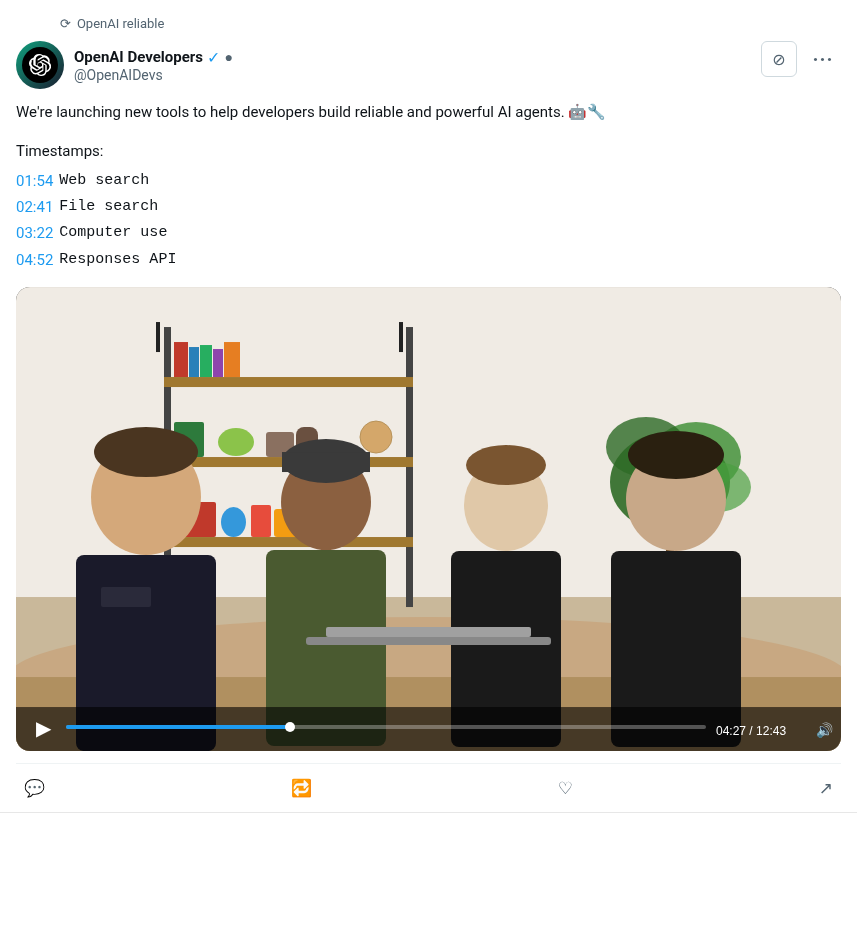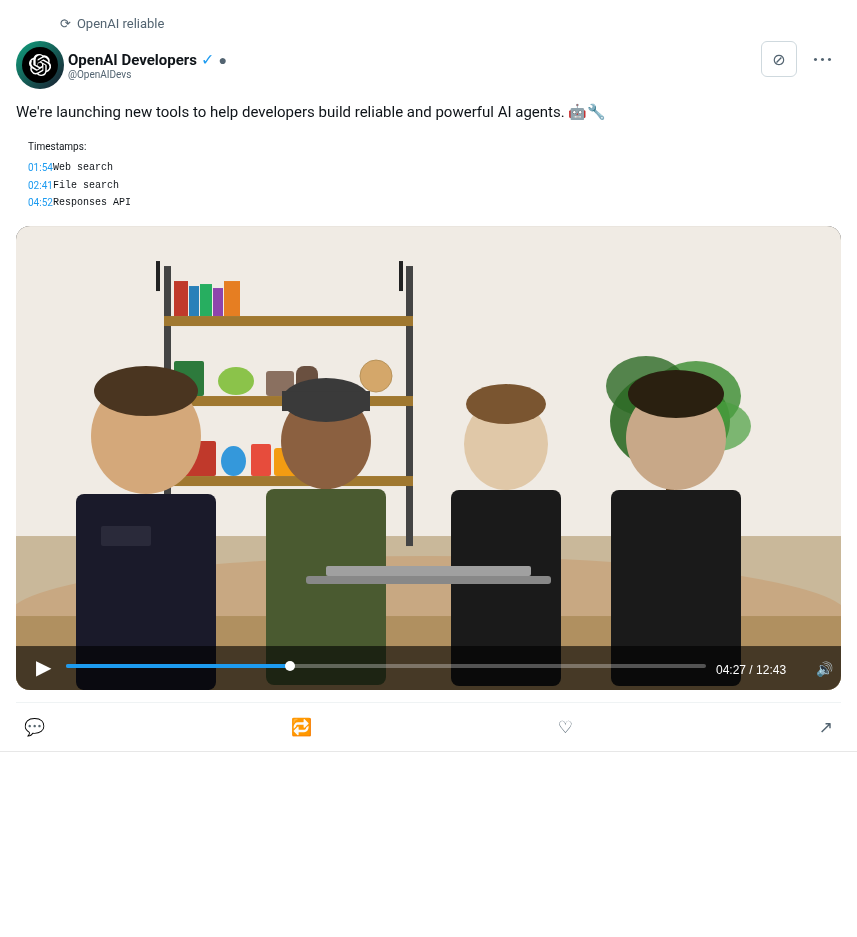--- a/index.html
+++ b/index.html
@@ -38,21 +38,21 @@
     .header {
       display: flex;
       align-items: flex-start;
       justify-content: space-between;
       margin-bottom: 12px;
     }
 
     .header-left {
       display: flex;
       align-items: center;
-      gap: 4px;
+      gap: 10px;
     }
 
     .avatar {
       width: 48px;
       height: 48px;
       border-radius: 50%;
       background: linear-gradient(135deg, #10a37f 0%, #1a1a2e 100%);
       display: flex;
       align-items: center;
       justify-content: center;
@@ -81,21 +81,21 @@
       color: #1d9bf0;
       font-size: 16px;
     }
 
     .grey-badge {
       color: #536471;
       font-size: 14px;
     }
 
     .username {
-      font-size: 10px;
+      font-size: 14px;
       color: #536471;
     }
 
     .header-right {
       display: flex;
       align-items: center;
       gap: 8px;
     }
 
     .mute-btn {
@@ -126,42 +126,42 @@
     }
 
     .tweet-text {
       font-size: 15px;
       color: #0f1419;
       line-height: 1.5;
       margin-bottom: 14px;
     }
 
     .timestamps-section {
-      font-size: 10px;
+      font-size: 15px;
       color: #0f1419;
       line-height: 1.75;
       margin-bottom: 14px;
-      margin-left: 12px;
     }
 
     .timestamps-title {
       font-weight: 400;
       margin-bottom: 4px;
       color: #0f1419;
     }
 
     .timestamp-link {
       color: #1d9bf0;
       cursor: pointer;
       text-decoration: none;
     }
 
     .timestamp-row {
       display: flex;
       align-items: center;
+      gap: 6px;
     }
 
     .timestamp-label {
       color: #0f1419;
       font-family: Liberation Mono, monospace;
     }
 
     .video-thumbnail {
       width: 100%;
       border-radius: 14px;
@@ -267,20 +267,24 @@
     <div class="timestamps-title">Timestamps:</div>
     <div class="timestamp-row">
       <a class="timestamp-link">01:54</a>
       <span class="timestamp-label">Web search</span>
     </div>
     <div class="timestamp-row">
       <a class="timestamp-link">02:41</a>
       <span class="timestamp-label">File search</span>
     </div>
     <div class="timestamp-row">
+      <a class="timestamp-link">03:22</a>
+      <span class="timestamp-label">Computer use</span>
+    </div>
+    <div class="timestamp-row">
       <a class="timestamp-link">04:52</a>
       <span class="timestamp-label">Responses API</span>
     </div>
   </div>
 
   <div class="video-thumbnail">
     <svg width="100%" height="100%" viewBox="0 0 825 464" xmlns="http://www.w3.org/2000/svg">
 
       <rect width="825" height="464" fill="#f0ebe4"></rect>
 

